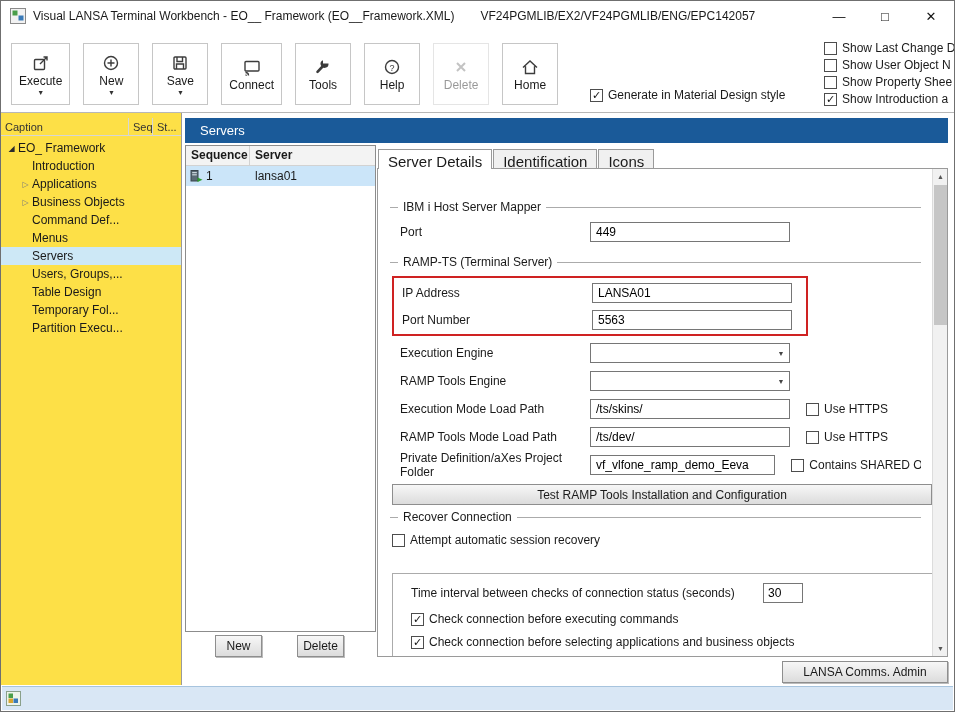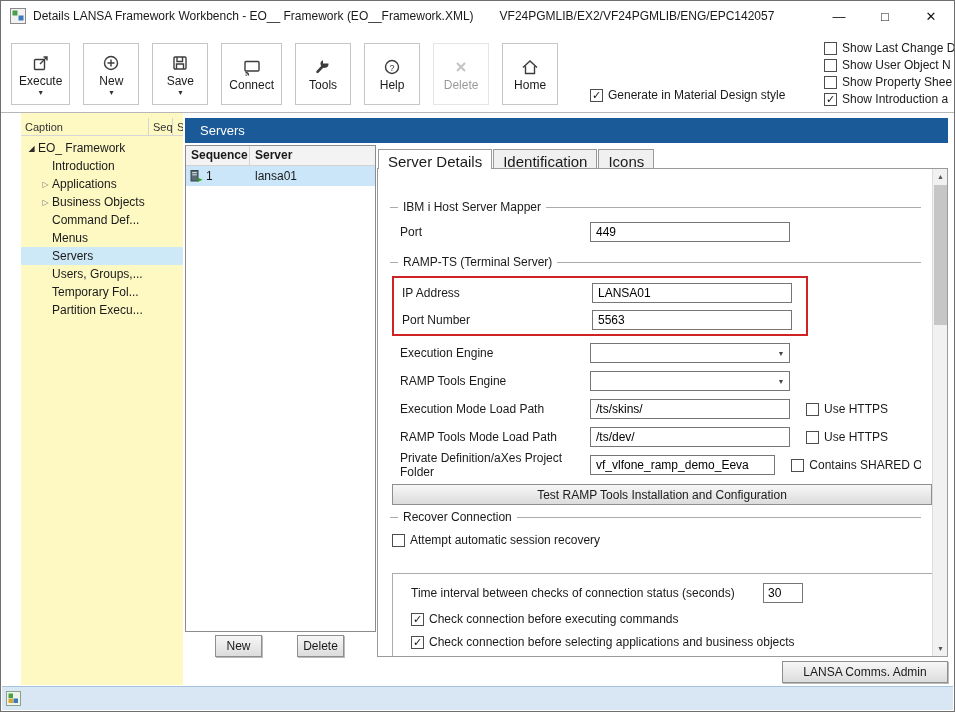--- a/index.html
+++ b/index.html
@@ -23,21 +23,21 @@
   .tb-label { font-size:12px; line-height:13px; }
   .tb-caret { font-size:7px; line-height:8px; color:#333; margin-top:1px; }
   .tb-btn.disabled { opacity:.45; }
   .cb { display:inline-flex; align-items:center; gap:5px; white-space:nowrap; }
   .cb .box { width:13px; height:13px; border:1px solid #4d4d4d; background:#fff; flex:none; display:flex; align-items:center; justify-content:center; font-size:11px; line-height:11px; color:#111; }
   .gen-cb { position:absolute; left:589px; top:57px; }
   .right-cbs { position:absolute; left:823px; top:10px; width:132px; overflow:hidden; display:flex; flex-direction:column; gap:3px; }
   .right-cbs .cb { font-size:12px; }
 
   
-  .left-panel { position:absolute; left:0; top:112px; width:181px; bottom:26px; background:#fef9c3; border-right:1px solid #9a9a9a;margin-left:20px; }
+  .left-panel { position:absolute; left:0; top:112px; width:181px; bottom:26px; background:#fde047; border-right:1px solid #9a9a9a; }
   .tree-header { display:flex; height:18px; margin-top:5px; border-bottom:1px solid #d6d6d6; font-size:11px; color:#333; align-items:center; }
   .th-col { padding:0 4px; border-right:1px solid #d6d6d6; height:100%; display:flex; align-items:center; }
   .th-caption { width:128px; }
   .th-seq { width:24px; }
   .th-st { flex:1; border-right:none; }
   .tree { margin-top:3px; }
   .tree-item { display:flex; align-items:center; height:18px; font-size:12px; cursor:default; padding-left:4px; }
   .tree-item.selected { background:#cde8f6; }
   .exp { width:13px; flex:none; font-size:8px; color:#2b2b2b; text-align:center; }
   .exp.hollow { color:#7a7a7a; }
@@ -105,21 +105,21 @@
 <body>
 
 <div class="window">
 
   <div class="titlebar">
     <svg class="app-icon" viewBox="0 0 16 16">
       <rect x="0.5" y="0.5" width="15" height="15" fill="#f2f2f2" stroke="#8a8a8a"></rect>
       <rect x="2.5" y="2.5" width="5" height="5" fill="#4a9e4a"></rect>
       <rect x="8.5" y="7.5" width="5" height="5" fill="#3a7ab8"></rect>
     </svg>
-    <span class="title-text">Details LANSA Framework Workbench - EO__ Framework (EO__Framework.XML)</span>
+    <span class="title-text">Visual LANSA Terminal Workbench - EO__ Framework (EO__Framework.XML)</span>
     <span class="title-path">VF24PGMLIB/EX2/VF24PGMLIB/ENG/EPC142057</span>
     <div class="win-controls">
       <div class="win-btn">—</div>
       <div class="win-btn">□</div>
       <div class="win-btn">✕</div>
     </div>
   </div>
 
   <div class="toolbar">
     <div class="tb-buttons">
@@ -248,20 +248,24 @@
         <span class="ind2"></span>
         <span>Menus</span>
       </div>
       <div class="tree-item selected">
         <span class="ind2"></span>
         <span>Servers</span>
       </div>
       <div class="tree-item">
         <span class="ind2"></span>
         <span>Users, Groups,...</span>
+      </div>
+      <div class="tree-item">
+        <span class="ind2"></span>
+        <span>Table Design</span>
       </div>
       <div class="tree-item">
         <span class="ind2"></span>
         <span>Temporary Fol...</span>
       </div>
       <div class="tree-item">
         <span class="ind2"></span>
         <span>Partition Execu...</span>
       </div>
     </div>

